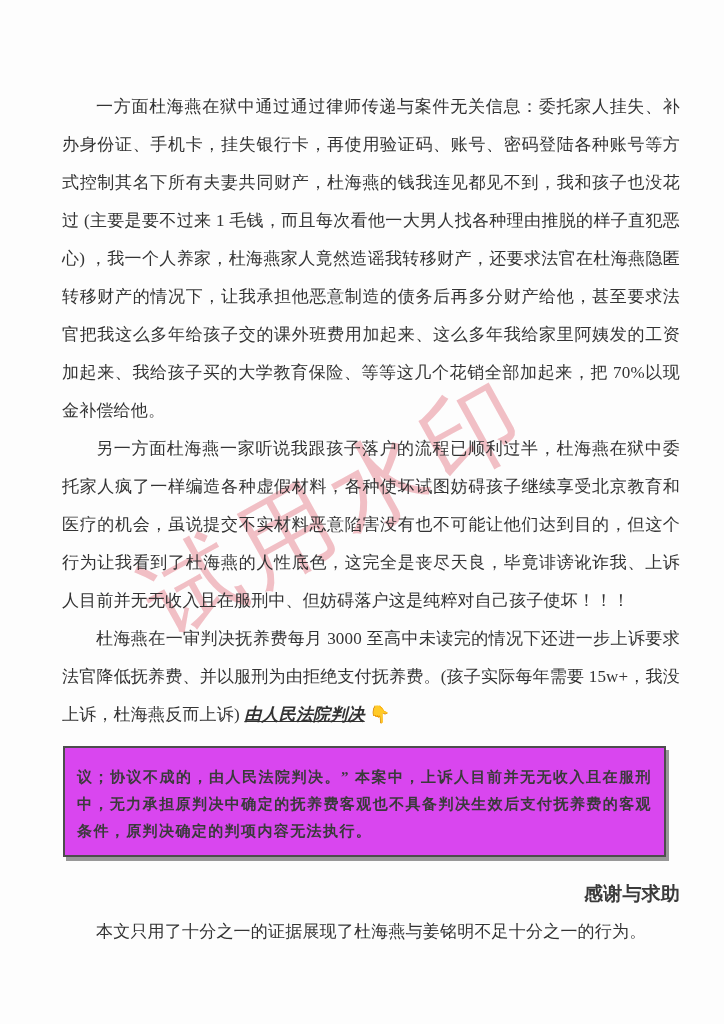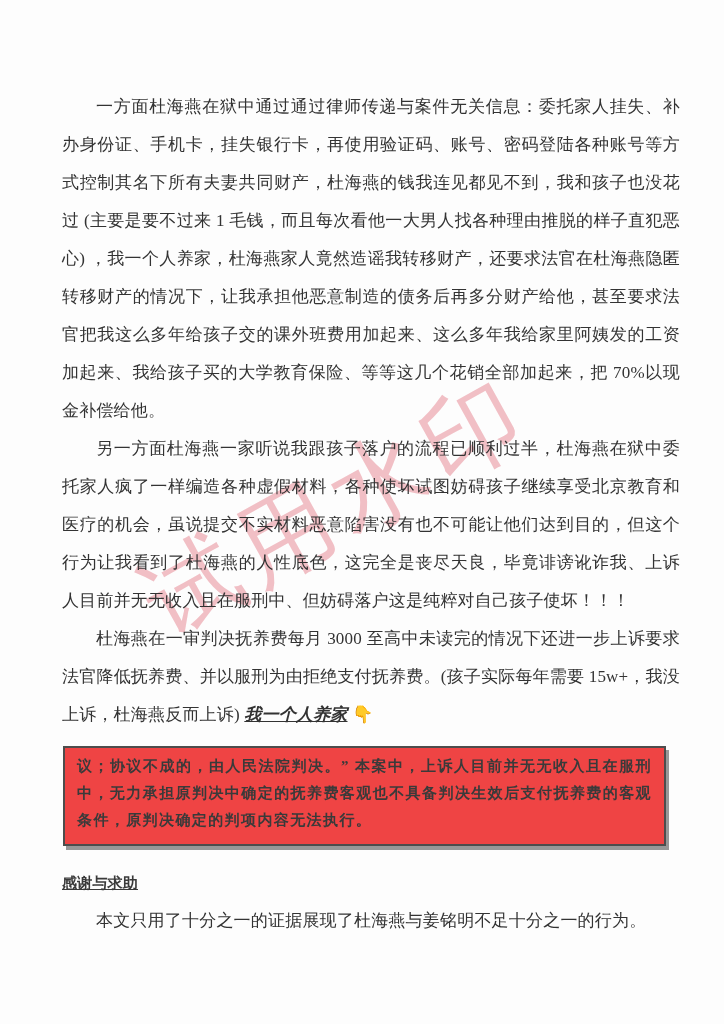--- a/index.html
+++ b/index.html
@@ -53,61 +53,60 @@
     font-style: italic;
     font-weight: bold;
     text-decoration: underline;
   }
   .emoji {
     color: #f2b632;
     font-style: normal;
   }
   .quote-box {
     margin: 12px 14px 0 1px;
-    background: #ef4444;
+    background: #d946ef;
     border: 2px solid #4d4d4d;
     box-shadow: 3px 4px 0 rgba(70, 70, 70, 0.55);
-    padding: 5px 12px 10px 12px;
+    padding: 16px 12px 10px 12px;
   }
   .quote-text {
     margin: 0;
     font-weight: bold;
     font-size: 15px;
     line-height: 27px;
     letter-spacing: 1.4px;
     color: #3a3a3a;
     text-align: justify;
   }
   .section-heading {
     margin: 18px 0 0 0;
-    text-align: left;
-    font-size: 15px;
+    text-align: right;
+    font-size: 19px;
     font-weight: bold;
     color: #3a3a3a;
-    text-decoration: underline;
   }
   .closing {
     margin-top: 2px;
   }
 </style>
 </head>
 <body>
 
 <div class="page">
 
   <div class="watermark">试用水印</div>
 
   <div class="content">
 
 
     <p class="para">一方面杜海燕在狱中通过通过律师传递与案件无关信息：委托家人挂失、补办身份证、手机卡，挂失银行卡，再使用验证码、账号、密码登陆各种账号等方式控制其名下所有夫妻共同财产，杜海燕的钱我连见都见不到，我和孩子也没花过 (主要是要不过来 1 毛钱，而且每次看他一大男人找各种理由推脱的样子直犯恶心) ，我一个人养家，杜海燕家人竟然造谣我转移财产，还要求法官在杜海燕隐匿转移财产的情况下，让我承担他恶意制造的债务后再多分财产给他，甚至要求法官把我这么多年给孩子交的课外班费用加起来、这么多年我给家里阿姨发的工资加起来、我给孩子买的大学教育保险、等等这几个花销全部加起来，把 70%以现金补偿给他。</p>
 
     <p class="para">另一方面杜海燕一家听说我跟孩子落户的流程已顺利过半，杜海燕在狱中委托家人疯了一样编造各种虚假材料，各种使坏试图妨碍孩子继续享受北京教育和医疗的机会，虽说提交不实材料恶意陷害没有也不可能让他们达到目的，但这个行为让我看到了杜海燕的人性底色，这完全是丧尽天良，毕竟诽谤讹诈我、上诉人目前并无无收入且在服刑中、但妨碍落户这是纯粹对自己孩子使坏！！！</p>
 
-    <p class="para"><span>杜海燕在一审判决抚养费每月 3000 至高中未读完的情况下还进一步上诉要求法官降低抚养费、并以服刑为由拒绝支付抚养费。(孩子实际每年需要 15w+，我没上诉，杜海燕反而上诉) </span><span class="appeal-link">我一个人养家</span><span class="emoji"> 👇</span></p>
+    <p class="para"><span>杜海燕在一审判决抚养费每月 3000 至高中未读完的情况下还进一步上诉要求法官降低抚养费、并以服刑为由拒绝支付抚养费。(孩子实际每年需要 15w+，我没上诉，杜海燕反而上诉) </span><span class="appeal-link">由人民法院判决</span><span class="emoji"> 👇</span></p>
 
     <div class="quote-box">
       <p class="quote-text">议；协议不成的，由人民法院判决。”  本案中，上诉人目前并无无收入且在服刑中，无力承担原判决中确定的抚养费客观也不具备判决生效后支付抚养费的客观条件，原判决确定的判项内容无法执行。</p>
     </div>
 
     <h3 class="section-heading">感谢与求助</h3>
 
     <p class="para closing">本文只用了十分之一的证据展现了杜海燕与姜铭明不足十分之一的行为。</p>
 
   </div>

